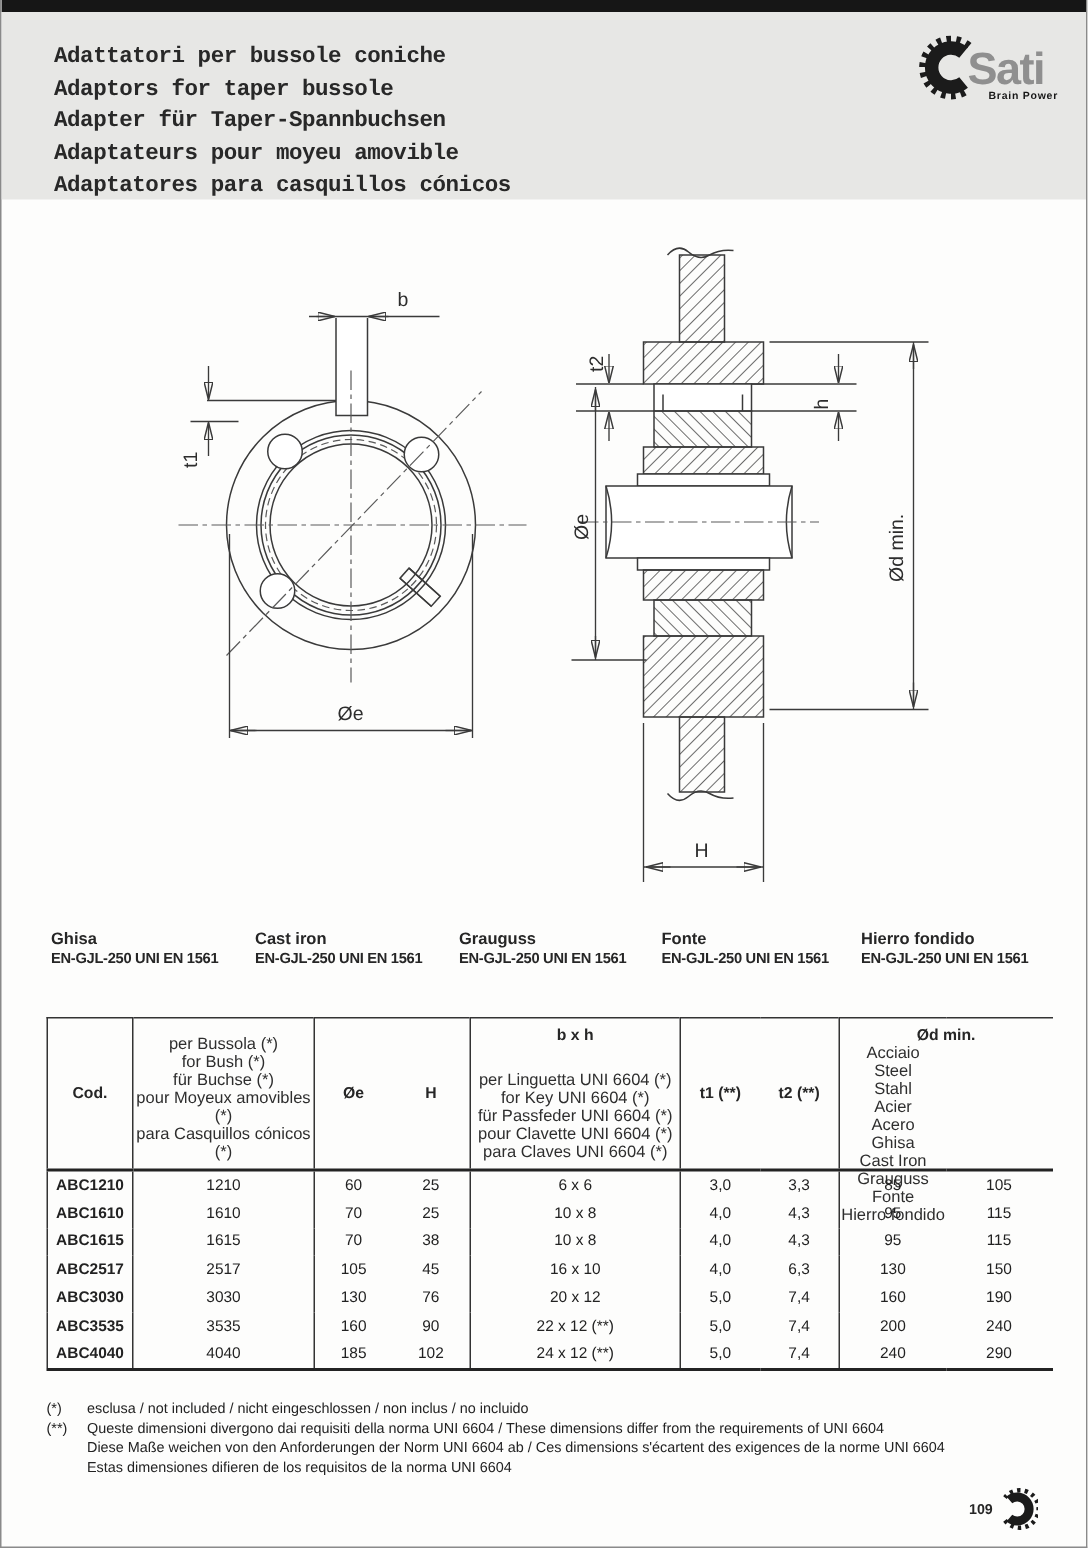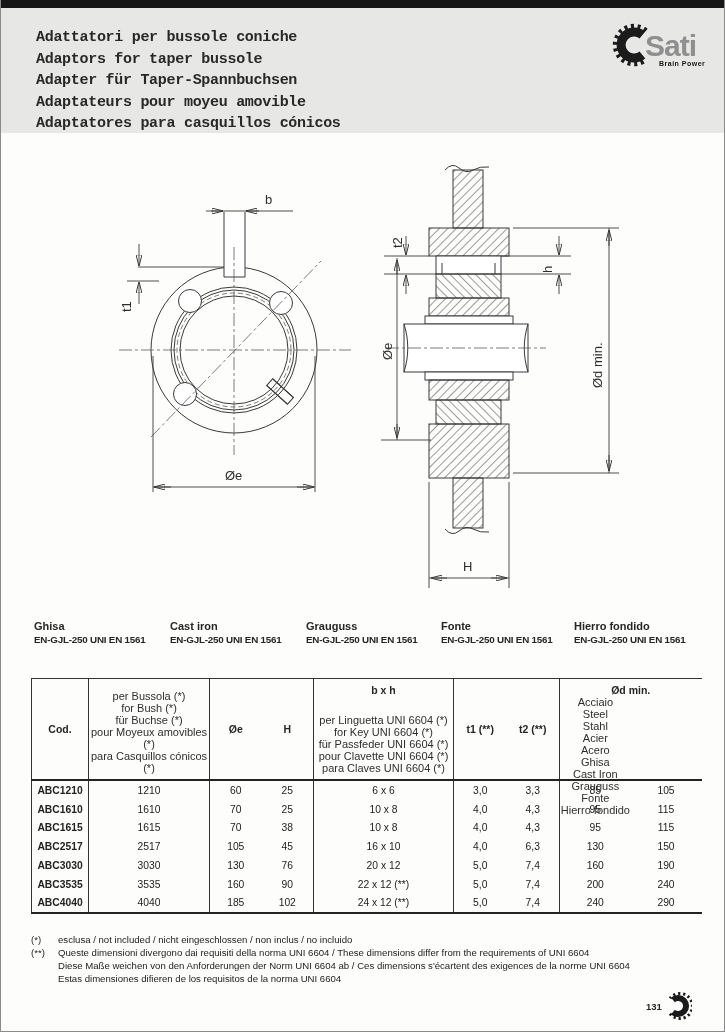--- a/index.html
+++ b/index.html
@@ -373,19 +373,19 @@
     </div>
     <div class="frow">
       <span class="sym">(**)</span>
       <span>Queste dimensioni divergono dai requisiti della norma UNI 6604 / These dimensions differ from the requirements of UNI 6604</span>
     </div>
     <div class="ind">Diese Maße weichen von den Anforderungen der Norm UNI 6604 ab / Ces dimensions s'écartent des exigences de la norme UNI 6604</div>
     <div class="ind">Estas dimensiones difieren de los requisitos de la norma UNI 6604</div>
   </div>
 
   <div class="pageno">
-    <span class="num">131</span>
+    <span class="num">109</span>
     <svg width="28" height="28" viewBox="0 0 28 28">
       <path d="M 8.9 20.1 A 8 8 0 1 0 8.9 7.9" stroke="#1b1b1b" stroke-width="6" fill="none"></path>
       <path d="M 6.0 21.6 A 12.5 12.5 0 1 0 6.0 6.4" stroke="#1b1b1b" stroke-width="3" fill="none" stroke-dasharray="2.2 2.8"></path>
     </svg>
   </div>
 </div>
 
 </body></html>

